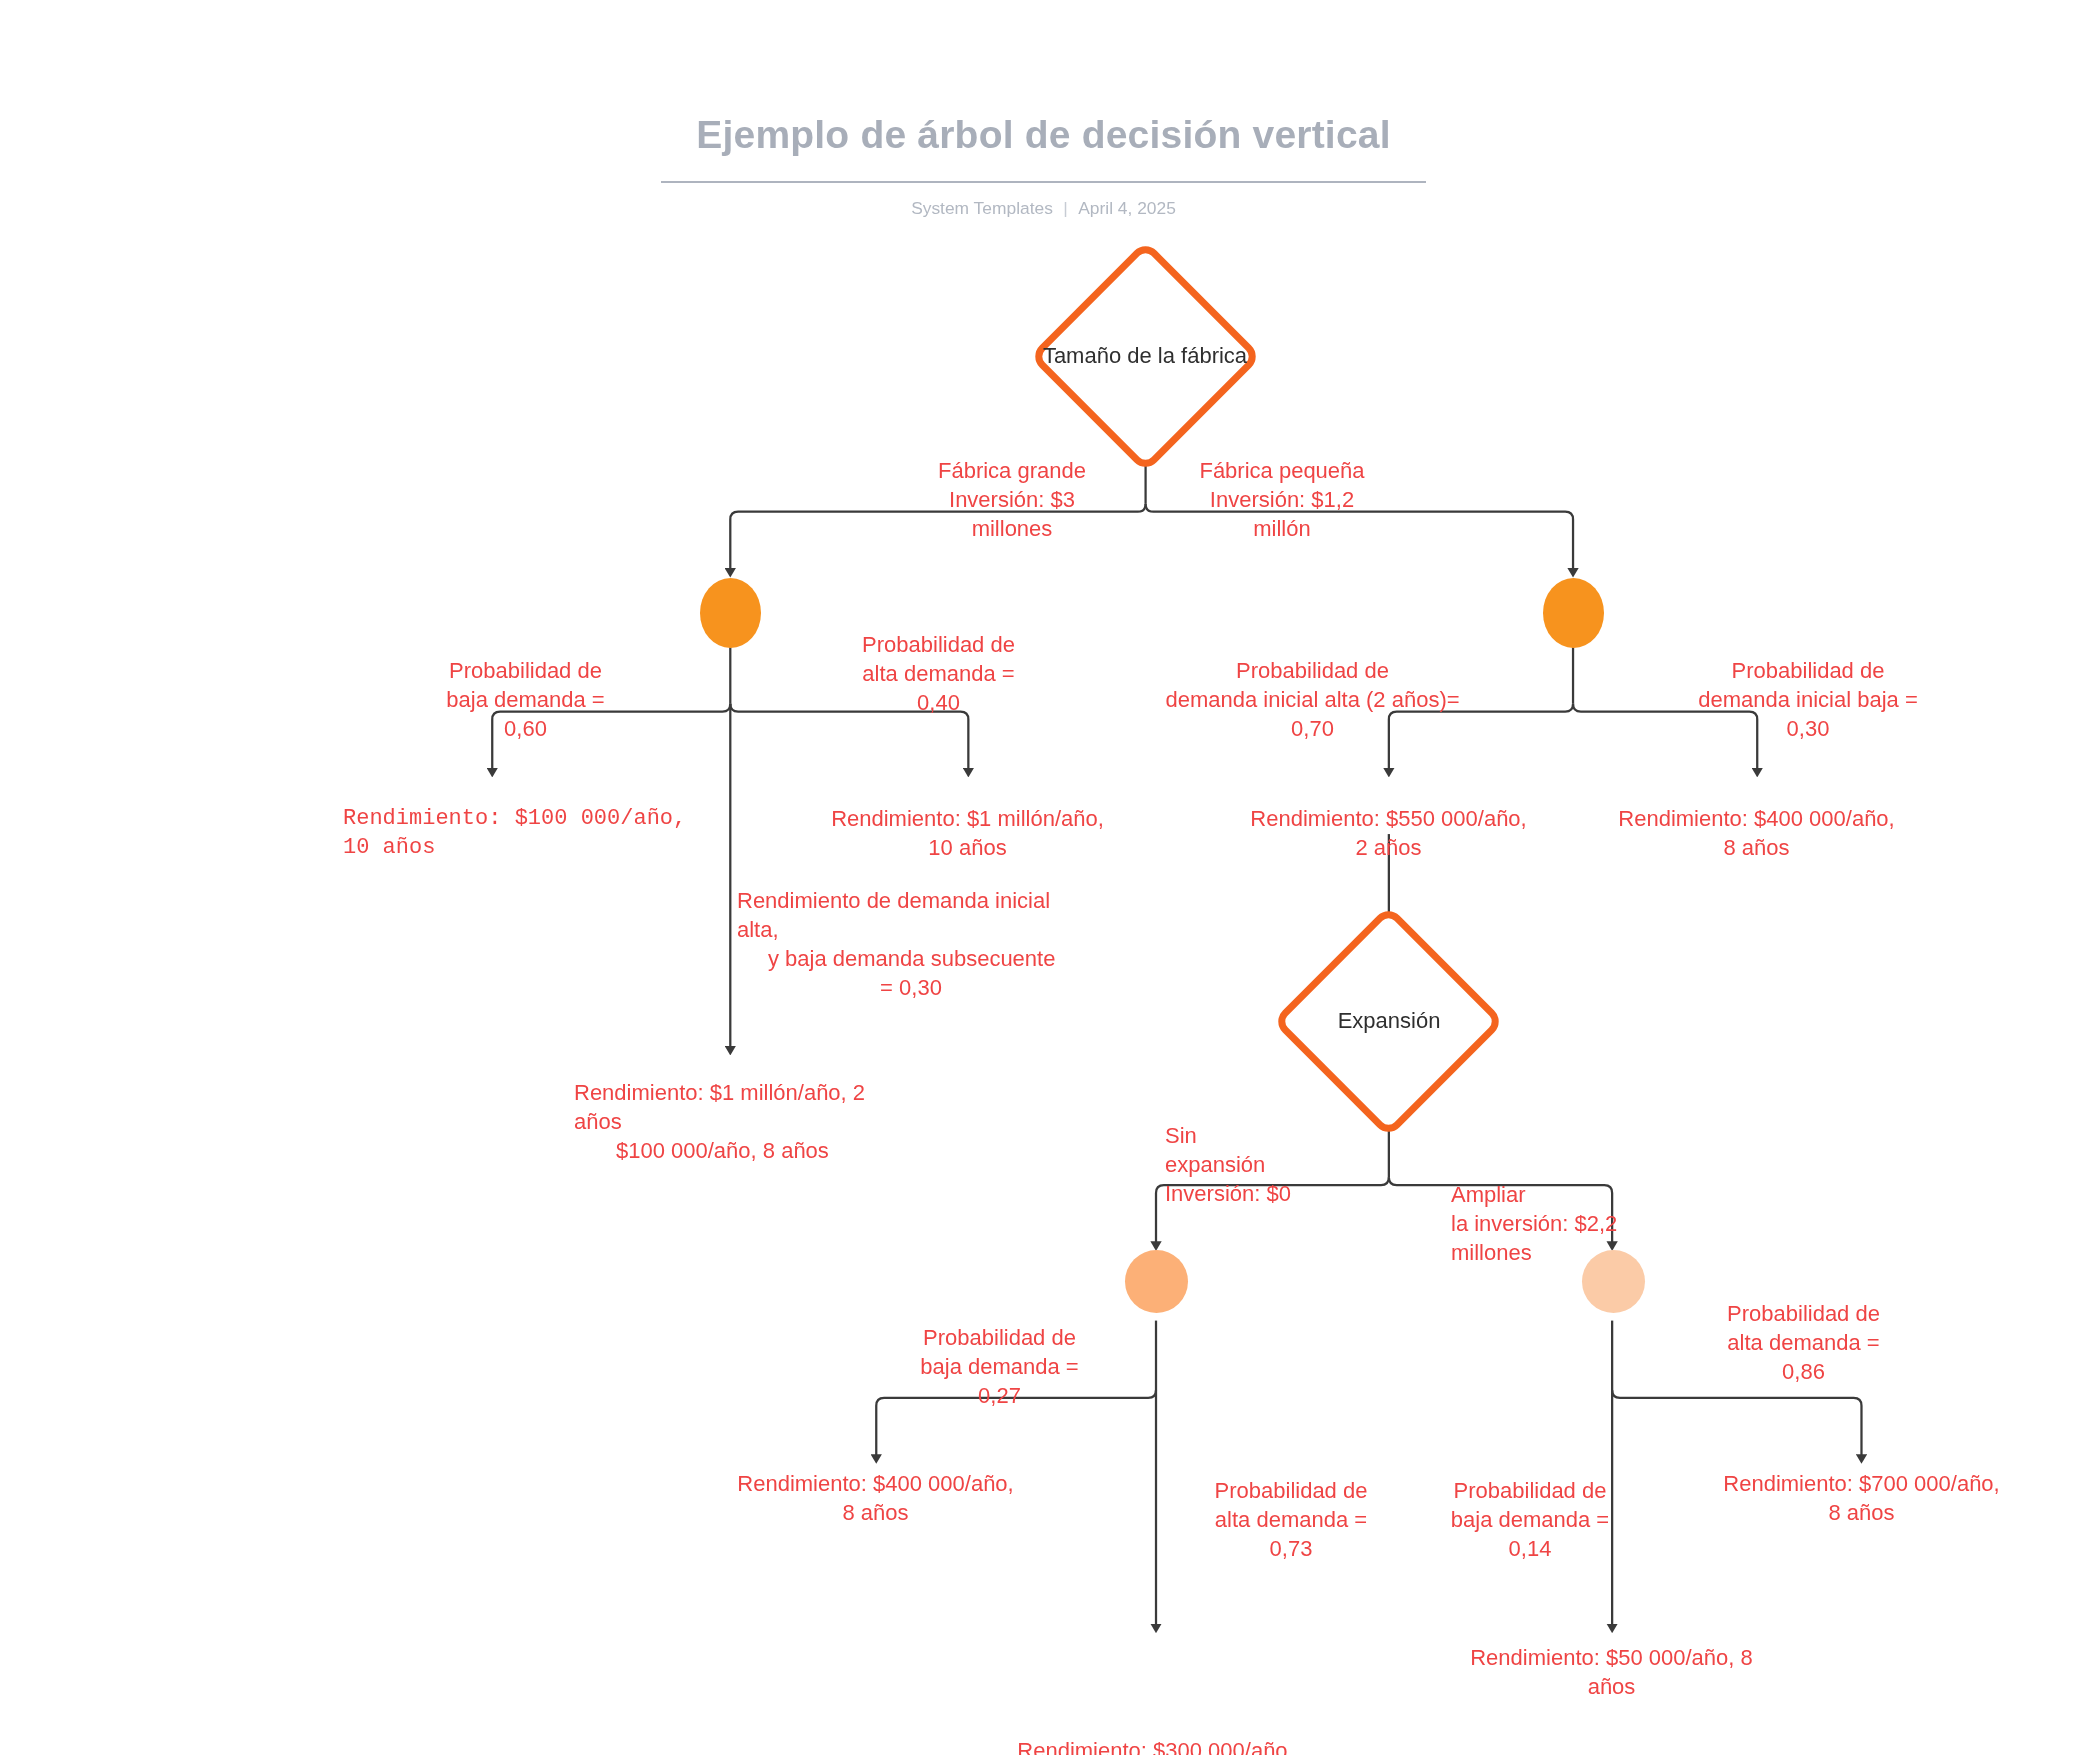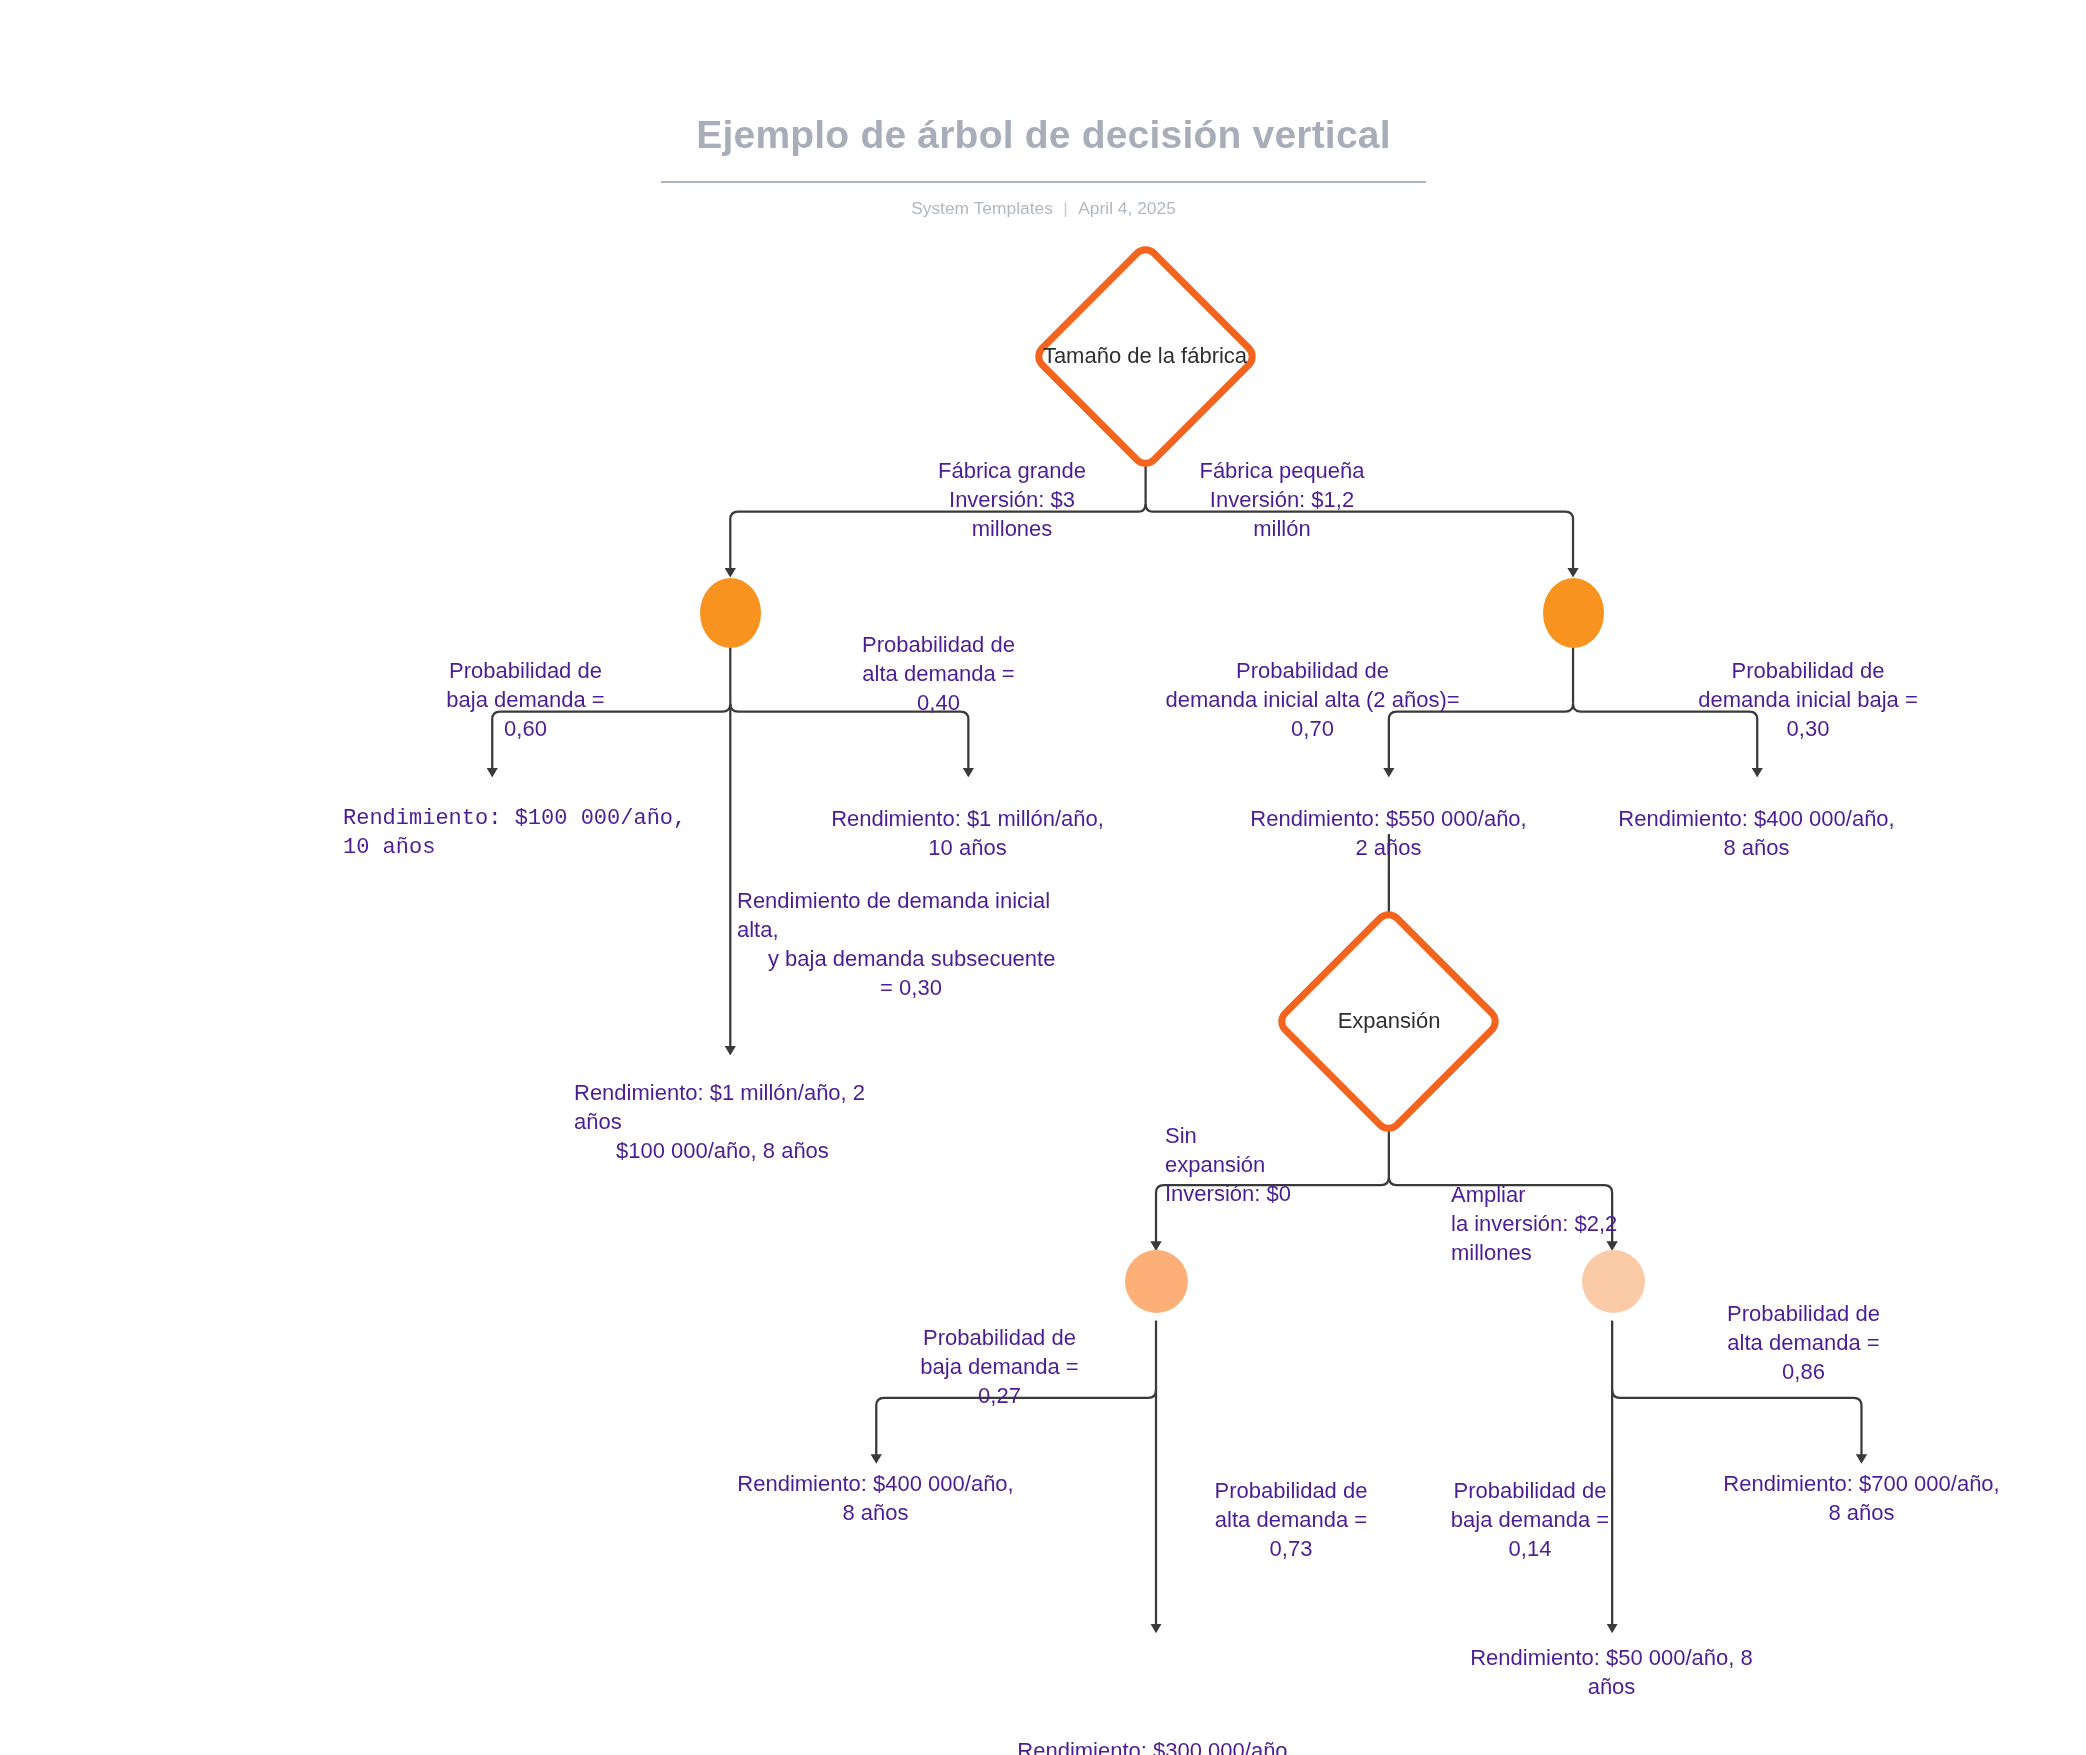--- a/index.html
+++ b/index.html
@@ -97,21 +97,21 @@
   }
   .chance {
     border-radius: 50%;
   }
 
   
   .lbl {
     position: absolute;
     font-size: 22px;
     line-height: 1.32;
-    color: #4c1d95;
+    color: #ef4444;
     white-space: pre-line;
   }
   .c { text-align: center; }
   .l { text-align: left; }
 </style>
 </head>
 <body>
 
 <div id="page">
 

